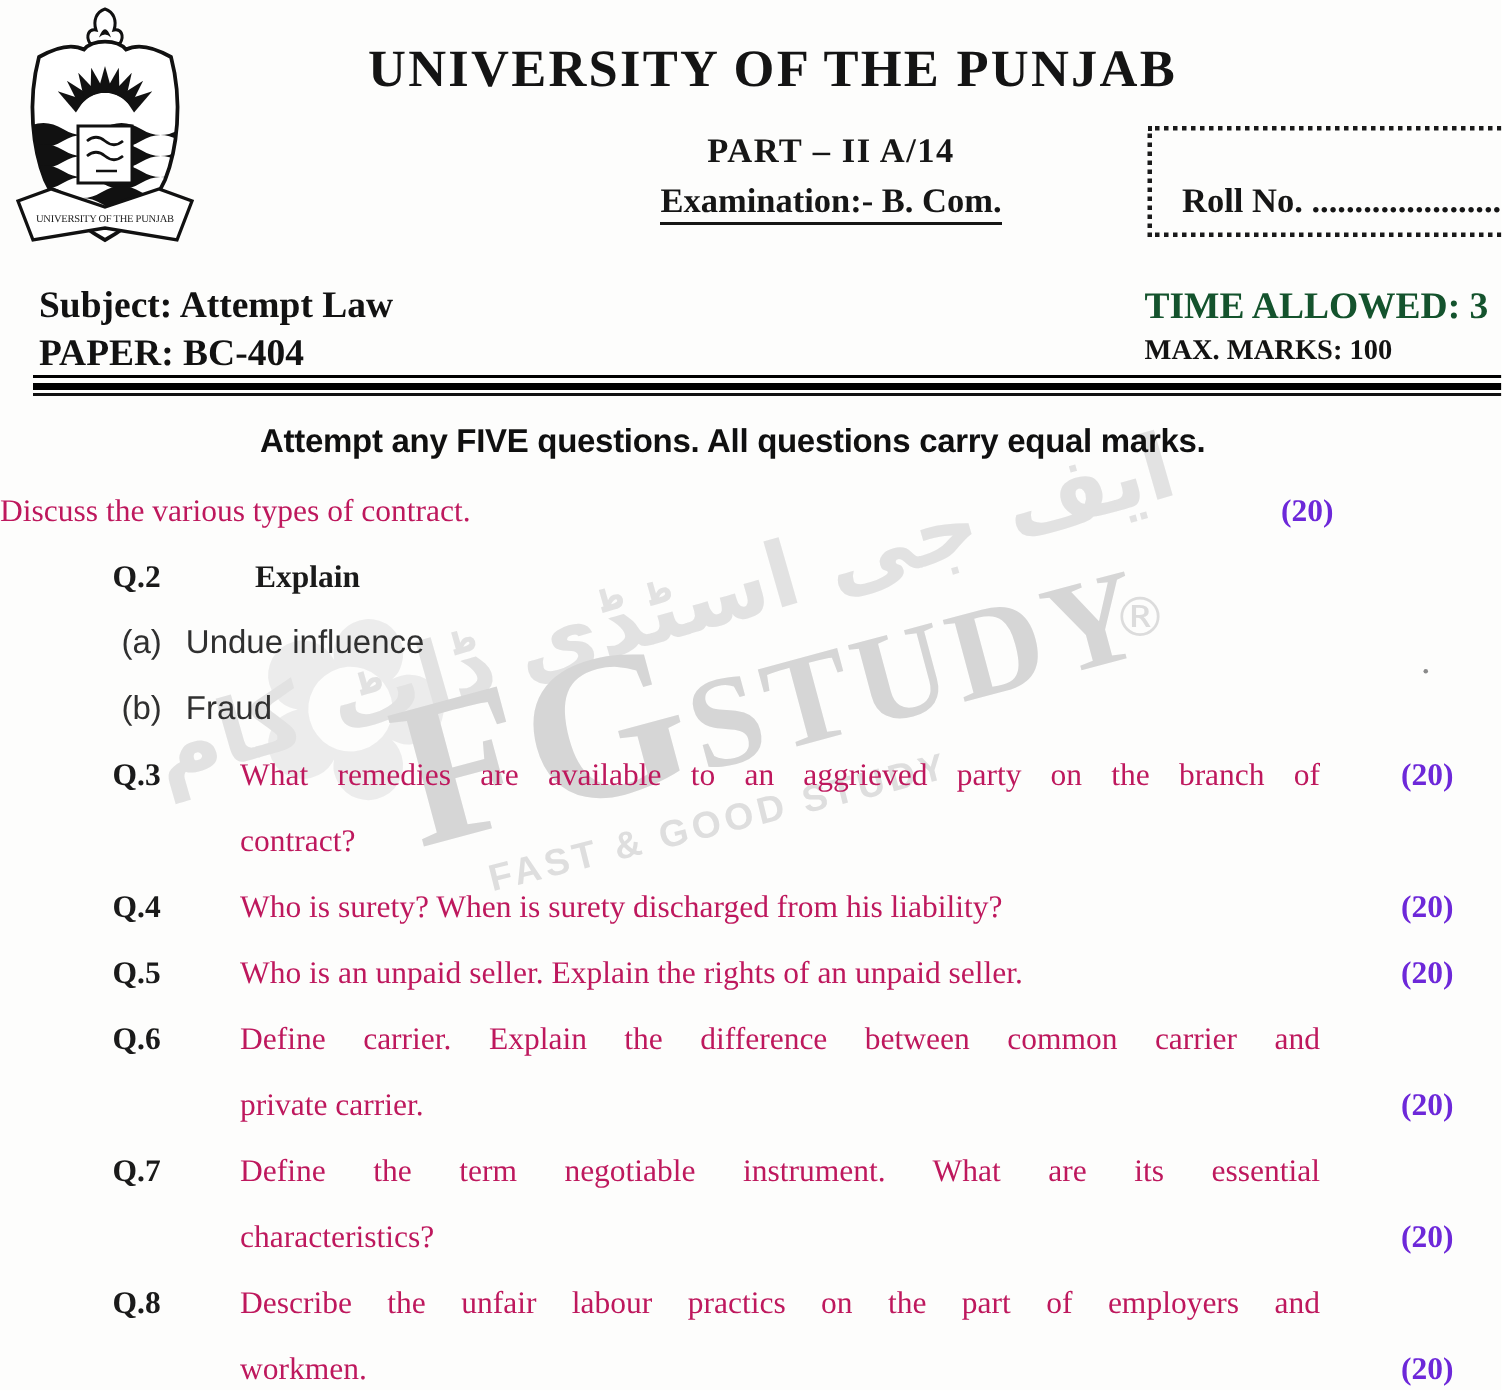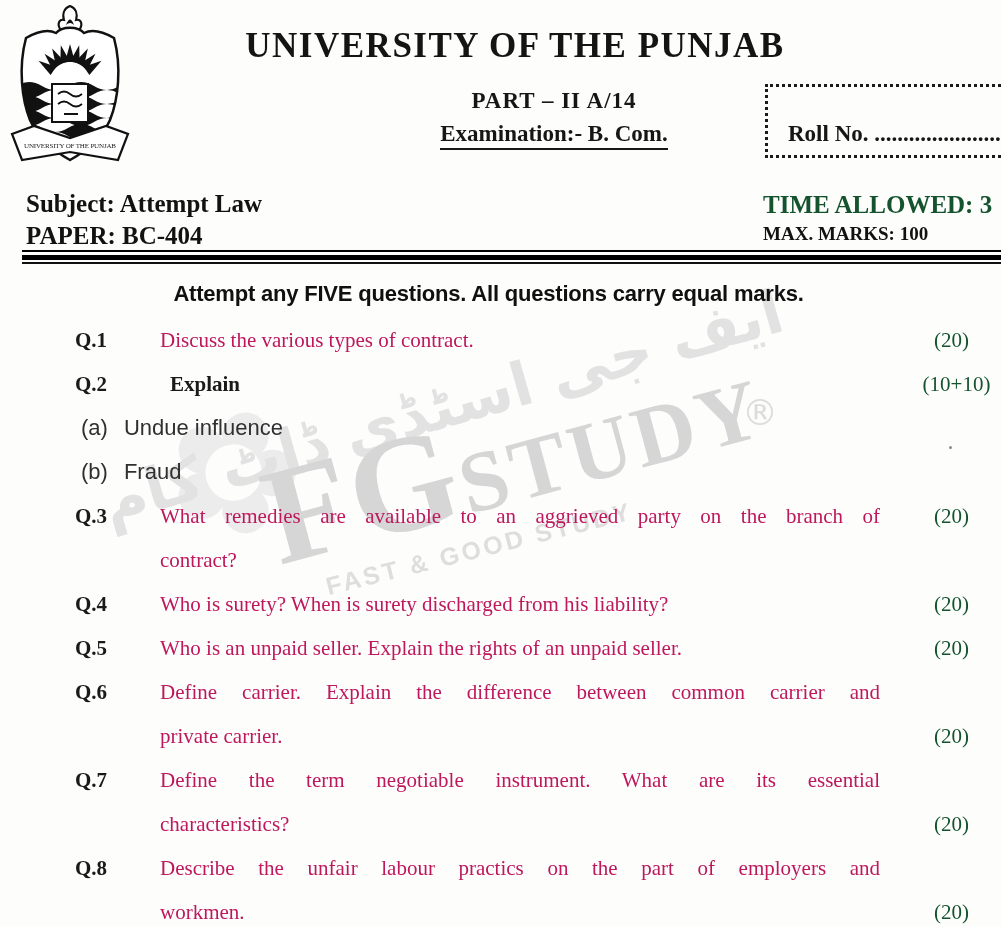--- a/index.html
+++ b/index.html
@@ -61,21 +61,21 @@
   .instruction {
     width:977px; text-align:center; font-family:"Liberation Sans", sans-serif;
     font-weight:700; font-size:22px; letter-spacing:-0.2px; line-height:32px;
     margin:0 0 8px 0; color:#101010;
   }
   .qrow { display:flex; align-items:flex-start; line-height:44px; font-size:21px; }
   .qlabel { flex:none; width:85px; padding-left:75px; font-weight:700; color:#1a1a1a; }
   .qtext  { flex:none; width:720px; color:#be185d; }
   .qtext .jfull { text-align:justify; text-align-last:justify; }
   .qtext.strong { font-weight:700; color:#1a1a1a;margin-left:10px; }
-  .qmarks { flex:1; text-align:center; padding-left:22px; font-weight:400; color:#14532d; white-space:nowrap; }
+  .qmarks { flex:1; text-align:center; padding-left:22px; font-weight:700; color:#6d28d9; white-space:nowrap; }
   .qmarks.bottom { align-self:flex-end; }
   .subrow { padding-left:81px; line-height:44px; font-family:"Liberation Sans", sans-serif;
             font-size:22px; color:#303030; }
   .subrow .sublabel { margin-right:16px; }
 </style>
 </head>
 <body>
 
 <div class="page">
 
@@ -132,33 +132,31 @@
   <div class="subject-line">Subject: Attempt Law</div>
   <div class="paper-line">PAPER: BC-404</div>
   <div class="time-line">TIME ALLOWED: 3</div>
   <div class="maxmarks-line">MAX. MARKS: 100</div>
   <div class="rule"></div>
 
   <div class="qarea">
     <div class="instruction">Attempt any FIVE questions. All questions carry equal marks.</div>
 
     <div class="qrow">
-      <div class="qlabel">Q.1</div>
       <div class="qtext">
         <div>Discuss the various types of contract.</div>
       </div>
       <div class="qmarks">(20)</div>
     </div>
 
     <div class="qrow">
       <div class="qlabel">Q.2</div>
       <div class="qtext strong">
         <div>Explain</div>
       </div>
-      <div class="qmarks">(10+10)</div>
     </div>
 
     <div class="subrow">
       <span class="sublabel">(a)</span><span class="subtext">Undue influence</span>
     </div>
     <div class="subrow">
       <span class="sublabel">(b)</span><span class="subtext">Fraud</span>
     </div>
 
     <div class="qrow">

